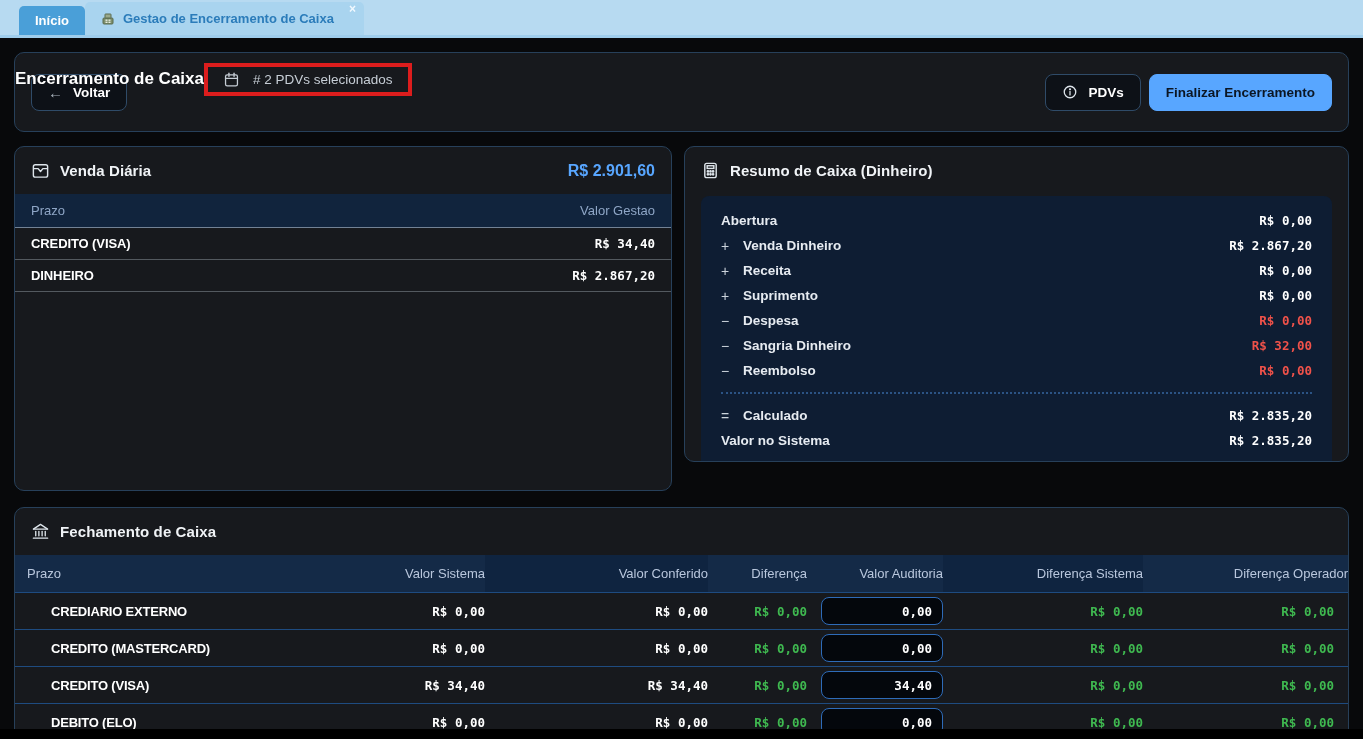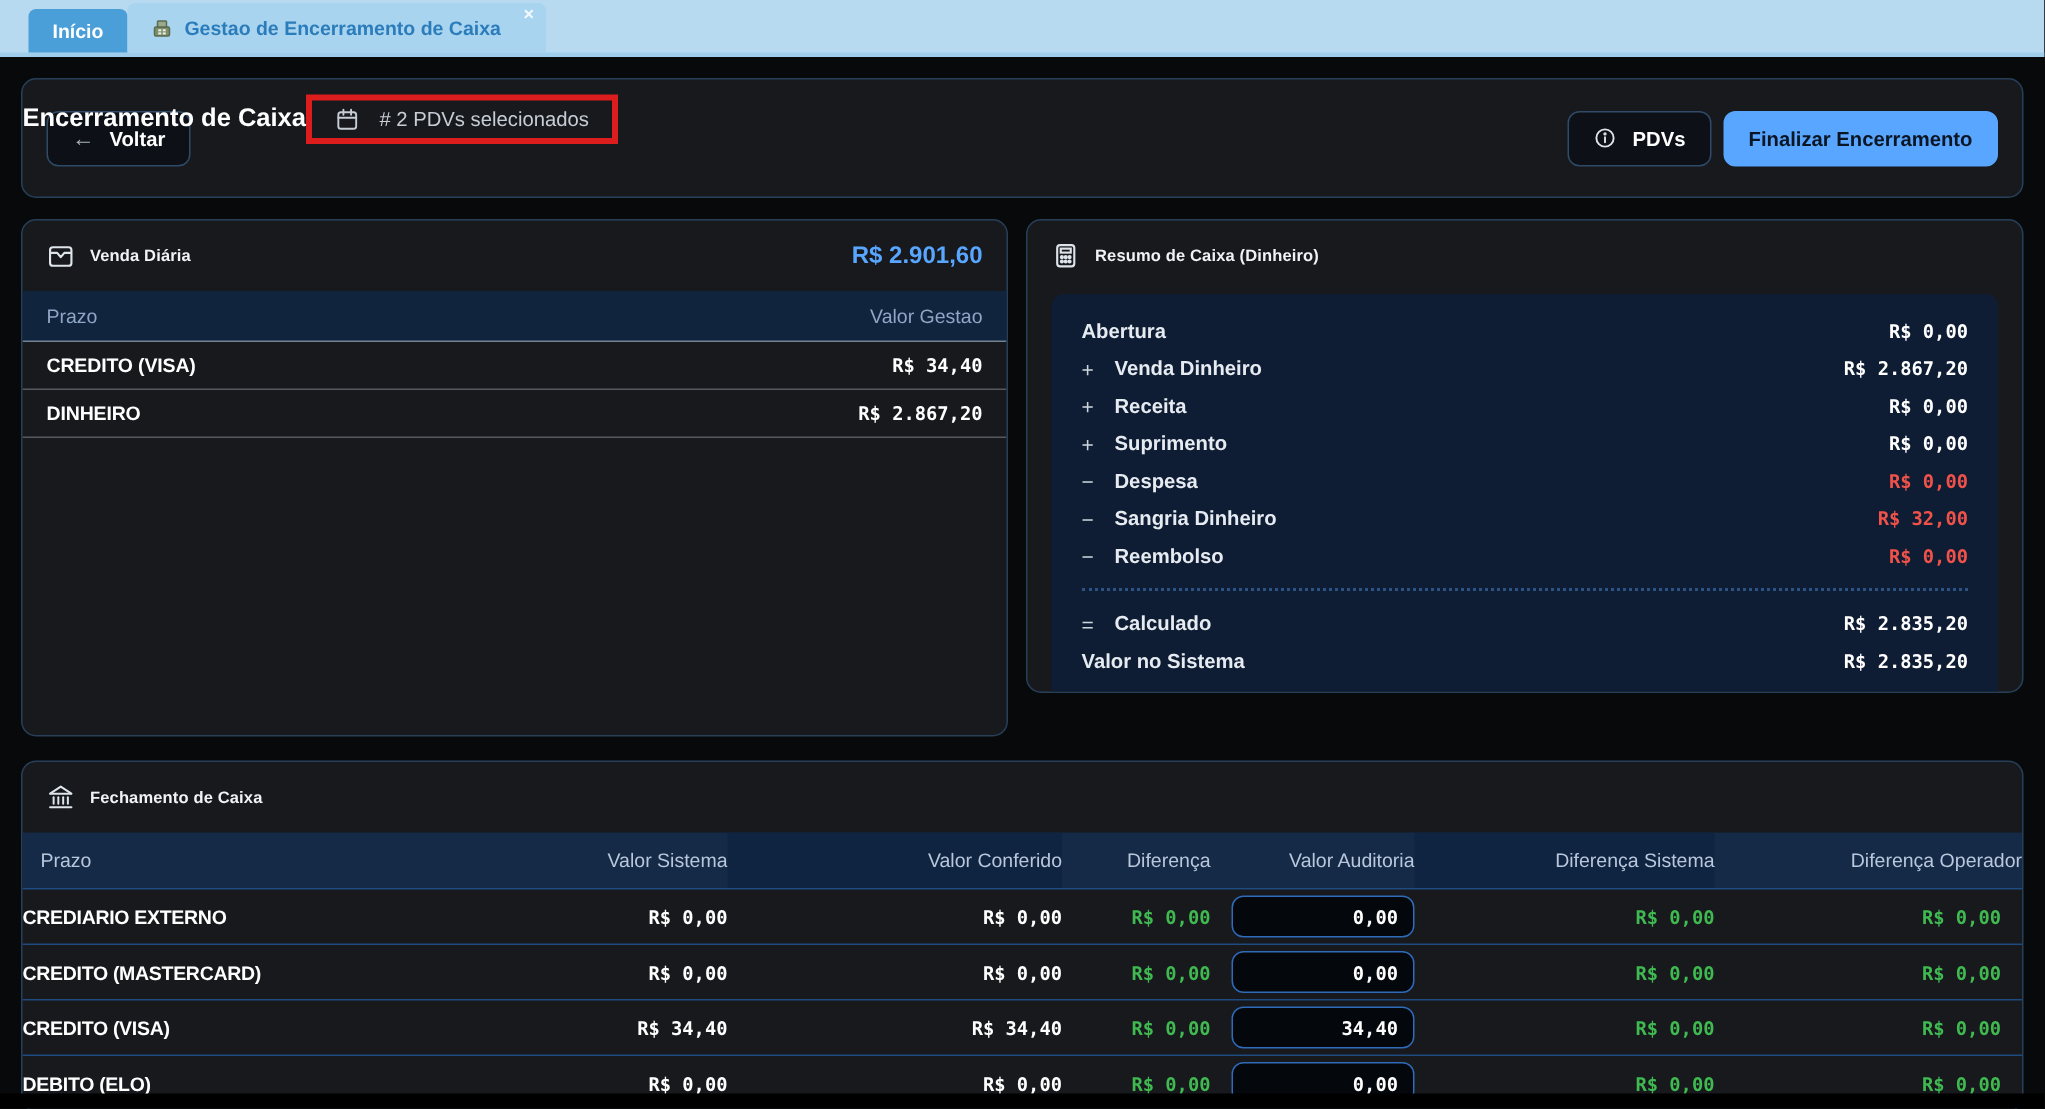--- a/index.html
+++ b/index.html
@@ -42,21 +42,21 @@
   .page-title { font-size:17px; font-weight:bold; color:#ffffff; line-height:20px; }
   .annotation-box { display:inline-flex; align-items:center; gap:13px;
     border:4px solid #dc1d1d; padding:4px 15px; margin-top:1px; }
   .pdv-text { color:#c6cdd5; font-size:13.5px; }
   .header-right { margin-left:auto; display:flex; gap:8px; }
   .btn-primary { background:#58a6ff; border:1px solid #58a6ff; color:#0b1624; padding:10px 16px; }
 
   
   .panels { display:flex; gap:12px; margin-top:14px; align-items:flex-start; }
   .panel-head { display:flex; align-items:center; gap:10px; padding:14px 16px; }
-  .panel-title { font-size:11px; font-weight:bold; color:#f0f3f6; letter-spacing:.1px; }
+  .panel-title { font-size:15px; font-weight:bold; color:#f0f3f6; letter-spacing:.1px; }
   .panel-total { margin-left:auto; font-size:16px; font-weight:bold; color:#58a6ff; }
   .icon { display:inline-flex; color:#dde4ea; }
 
   
   .venda-card { width:658px; height:345px; overflow:hidden; }
   .venda-thead { display:flex; justify-content:space-between; background:#11243d;
     padding:9px 16px; color:#8fa6c6; font-size:13px;
     border-bottom:1px solid rgba(195,208,222,.55); }
   .v-row { display:flex; justify-content:space-between; align-items:center;
     padding:8px 16px; border-bottom:1px solid rgba(195,208,222,.35); }
@@ -82,21 +82,21 @@
 
   
   .fechamento-card { margin-top:16px; overflow:hidden; }
   .f-grid { display:grid; grid-template-columns: 1fr 180px 223px 99px 136px 200px 205px; align-items:center; }
   .f-head { background:#142a47; color:#b9c7dd; font-size:13px; }
   .f-head > div { padding:11px 0; text-align:right; }
   .f-head > .c1 { text-align:left; padding-left:12px; }
   .f-head > .col-dark { background:#0f2440; }
   .c7 { padding-right:14px; }
   .f-row { height:37px; border-top:1px solid #1e4b80; }
-  .f-prazo { color:#ffffff; font-weight:bold; font-size:13px; letter-spacing:-.2px; }
+  .f-prazo { padding-left:12px; color:#ffffff; font-weight:bold; font-size:13px; letter-spacing:-.2px;margin-left:24px; }
   .f-val { text-align:right; color:#ffffff; font-size:12.5px; }
   .f-green { text-align:right; color:#3fb950; font-size:12.5px; }
   .aud-cell { display:flex; justify-content:flex-end; }
   .f-input { width:122px; height:28px; background:#04070c; border:1px solid #2e6bb8;
     border-radius:8px; color:#ffffff; text-align:right; padding:0 10px; font-size:12.5px; outline:none; }
 
   .bottom-strip { position:absolute; left:0; right:0; bottom:0; height:10px; background:#000000; }
 </style>
 </head>
 <body>

